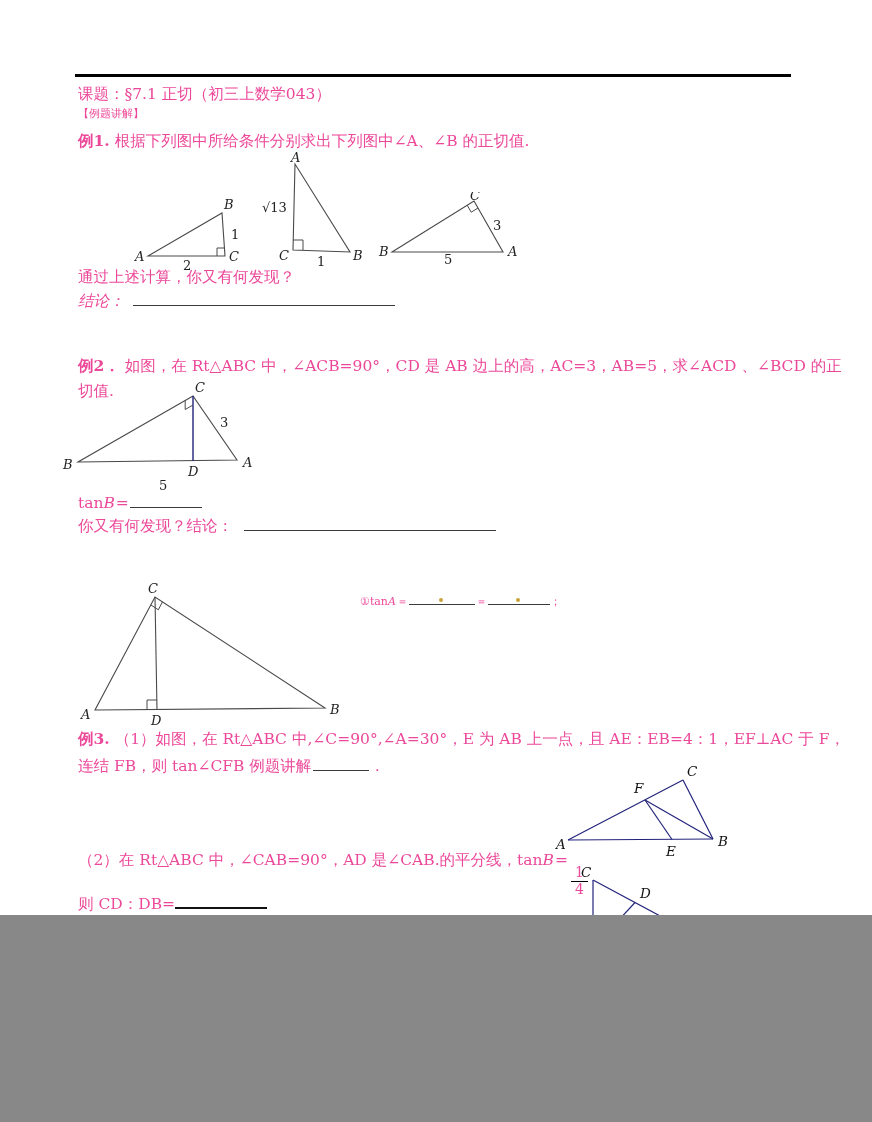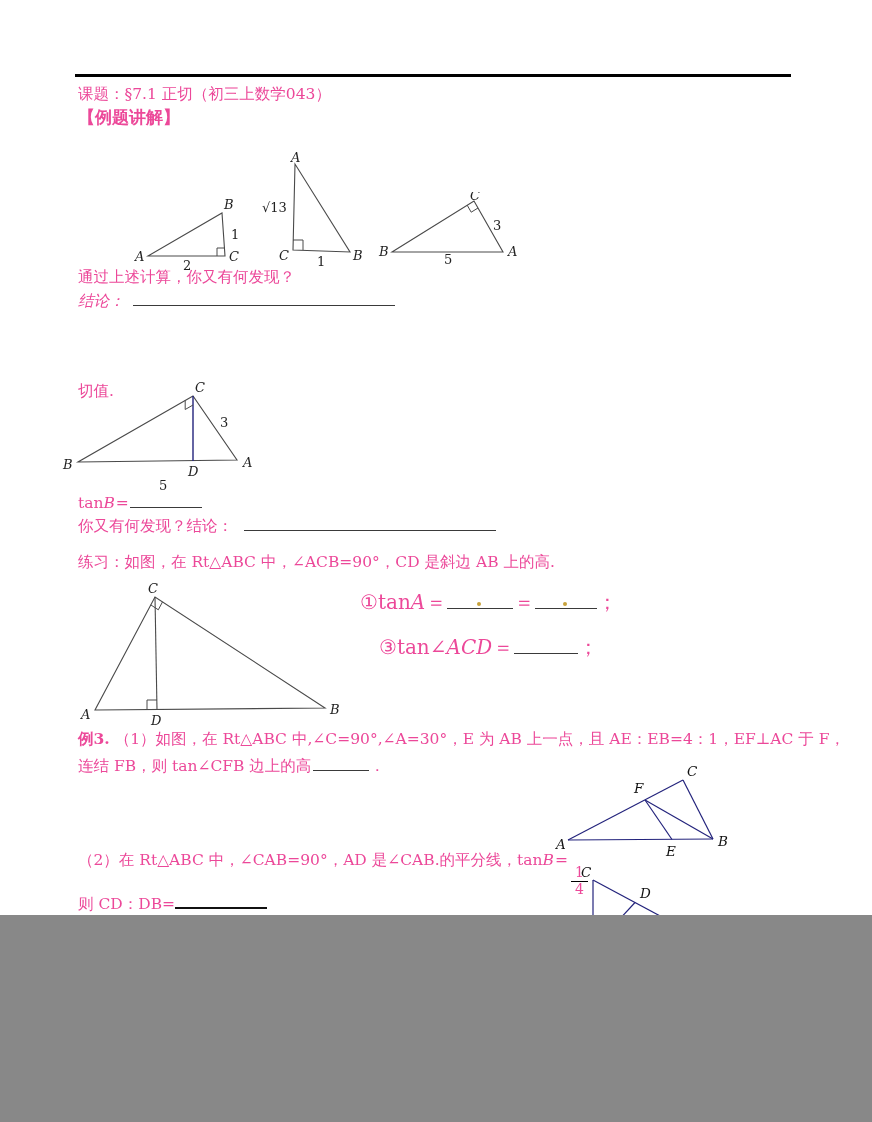--- a/index.html
+++ b/index.html
@@ -1,45 +1,49 @@
 <!DOCTYPE html>
 <html><head>
 <meta charset="utf-8">
 <style>
   html,body{margin:0;padding:0;background:#888;}
   .page{position:relative;width:872px;height:915px;background:#ffffff;margin:0 auto;
         font-family:"DejaVu Serif","Liberation Serif",serif;color:#ec4899;overflow:hidden;}
   .abs{position:absolute;white-space:nowrap;}
   .t15{font-size:15.5px;line-height:1.35;}
   .bold{font-weight:bold;}
-  .hdr{font-size:17px;font-weight:bold;}
+  .hdr{font-size:11px;font-weight:normal;}
   .var{font-style:italic;}
   .rule{position:absolute;background:#000;}
   .blank{display:inline-block;height:15px;border-bottom:1.4px solid #3a3a3a;vertical-align:baseline;position:relative;}
   .blank .dot{position:absolute;left:45%;bottom:2px;width:4px;height:4px;border-radius:50%;background:#c8a23c;}
   .blank2{border-bottom-width:2px;border-bottom-color:#111;}
   .eq{padding:0 1px;}
-  .qrow{margin-bottom:13px;font-size:20px;text-align:center;}
+  .qrow{margin-bottom:13px;font-size:11px;}
   .frac{display:inline-flex;flex-direction:column;align-items:center;vertical-align:-12px;line-height:1.05;font-size:14px;margin-left:2px;}
   .frac .num{border-bottom:1.2px solid #000;padding:0 4px 1px;}
   svg text{font-family:"DejaVu Serif","Liberation Serif",serif;}
   .vlbl{font-style:italic;font-size:13px;fill:#222;}
   .nlbl{font-size:13px;fill:#222;}
   .vnavy{font-style:italic;font-size:13.5px;fill:#111;}
 </style>
 </head>
 <body>
 
 <div class="page">
 
   <div class="rule" style="left:75px;top:74px;width:716px;height:3px;"></div>
 
   <div class="abs t15" style="left:78px;top:84px;">课题：§7.1 正切（初三上数学043）</div>
   <div class="abs hdr" style="left:78px;top:106px;">【例题讲解】</div>
 
+  <div class="abs t15" style="left:78px;top:131px;">
+    <span class="bold">例1.</span>
+    <span>根据下列图中所给条件分别求出下列图中∠A、∠B 的正切值.</span>
+  </div>
 
   <svg class="abs" style="left:130px;top:196px;" width="120" height="78">
     <polygon points="18,60 95,60 92,17" fill="none" stroke="#4a4a4a" stroke-width="1.1"></polygon>
     <polyline points="87,60 87,52 95,52" fill="none" stroke="#4a4a4a" stroke-width="1"></polyline>
     <text class="vlbl" x="5" y="65">A</text>
     <text class="vlbl" x="94" y="13">B</text>
     <text class="vlbl" x="99" y="65">C</text>
     <text class="nlbl" x="101" y="43">1</text>
     <text class="nlbl" x="53" y="74">2</text>
   </svg>
@@ -63,20 +67,24 @@
     <text class="nlbl" x="115" y="38">3</text>
     <text class="nlbl" x="66" y="72">5</text>
   </svg>
 
   <div class="abs t15" style="left:78px;top:267px;">通过上述计算，你又有何发现？</div>
   <div class="abs t15" style="left:78px;top:290px;font-style:italic;">
     <span>结论：</span>
     <span class="blank" style="width:262px;margin-left:4px;"></span>
   </div>
 
+  <div class="abs t15" style="left:78px;top:356px;">
+    <span class="bold">例2．</span>
+    <span>如图，在 Rt△ABC 中，∠ACB=90°，CD 是 AB 边上的高，AC=3，AB=5，求∠ACD 、∠BCD 的正</span>
+  </div>
   <div class="abs t15" style="left:78px;top:381px;text-align:center;">切值.</div>
 
   <svg class="abs" style="left:62px;top:380px;" width="200" height="115">
     <polygon points="16,82 175,80 131,16" fill="none" stroke="#4a4a4a" stroke-width="1.1"></polygon>
     <line x1="131" y1="16" x2="131" y2="81" stroke="#23237c" stroke-width="1.4"></line>
     <polyline points="123.2,20.5 123.2,29.5 131,25" fill="none" stroke="#4a4a4a" stroke-width="1"></polyline>
     <text class="vlbl" x="133" y="12">C</text>
     <text class="vlbl" x="1" y="89">B</text>
     <text class="vlbl" x="126" y="96">D</text>
     <text class="vlbl" x="181" y="87">A</text>
@@ -85,48 +93,44 @@
   </svg>
 
   <div class="abs t15" style="left:78px;top:492px;">
     <span>tan</span><span class="var">B</span><span class="eq">=</span><span class="blank" style="width:72px;"></span>
   </div>
   <div class="abs t15" style="left:78px;top:515px;">
     <span>你又有何发现？结论：</span>
     <span class="blank" style="width:252px;margin-left:6px;"></span>
   </div>
 
-  <div class="abs t15" style="left:78px;top:552px;">练习：如图，在 Rt△ABC 中，∠ACB=90°，CD 是斜边 AB 上的高.</div>
 
   <svg class="abs" style="left:75px;top:582px;" width="280" height="150">
     <polygon points="20,128 250,126 80,15" fill="none" stroke="#4a4a4a" stroke-width="1.1"></polygon>
     <line x1="80" y1="15" x2="82" y2="128" stroke="#4a4a4a" stroke-width="1.1"></line>
     <polyline points="75.8,22.9 83.3,27.8 87.5,19.9" fill="none" stroke="#4a4a4a" stroke-width="1"></polyline>
     <polyline points="72,128 72,118 82,118" fill="none" stroke="#4a4a4a" stroke-width="1"></polyline>
     <text class="vlbl" x="6" y="137">A</text>
     <text class="vlbl" x="255" y="132">B</text>
     <text class="vlbl" x="73" y="11">C</text>
     <text class="vlbl" x="76" y="143">D</text>
   </svg>
 
   <div class="abs" style="left:360px;top:589px;">
     <div class="qrow">
       <span>①</span><span>tan</span><span class="var">A</span><span class="eq">＝</span><span class="blank" style="width:66px;"><span class="dot"></span></span><span class="eq">＝</span><span class="blank" style="width:62px;"><span class="dot"></span></span><span>；</span>
     </div>
-    <div class="qrow" style="margin-top:18px;">
-      <span>③</span><span>tan</span><span class="var">∠ACD</span><span class="eq">＝</span><span class="blank" style="width:64px;"></span><span>；</span>
-    </div>
   </div>
 
   <div class="abs t15" style="left:78px;top:729px;">
     <span class="bold">例3.</span>
     <span>（1）如图，在 Rt△ABC 中,∠C=90°,∠A=30°，E 为 AB 上一点，且 AE：EB=4：1，EF⊥AC 于 F，</span>
   </div>
   <div class="abs t15" style="left:78px;top:755px;">
-    <span>连结 FB，则 tan∠CFB 边上的高</span><span class="blank" style="width:56px;margin-left:2px;"></span><span>．</span>
+    <span>连结 FB，则 tan∠CFB 例题讲解</span><span class="blank" style="width:56px;margin-left:2px;"></span><span>．</span>
   </div>
 
   <svg class="abs" style="left:555px;top:762px;" width="212" height="98">
     <line x1="13" y1="78" x2="128" y2="18" stroke="#23237c" stroke-width="1.2"></line>
     <line x1="128" y1="18" x2="158" y2="77" stroke="#23237c" stroke-width="1.2"></line>
     <line x1="13" y1="78" x2="158" y2="77" stroke="#23237c" stroke-width="1.2"></line>
     <line x1="90" y1="38" x2="117" y2="77.5" stroke="#23237c" stroke-width="1.2"></line>
     <line x1="90" y1="38" x2="158" y2="77" stroke="#23237c" stroke-width="1.2"></line>
     <text class="vnavy" x="1" y="87">A</text>
     <text class="vnavy" x="163" y="84">B</text>

